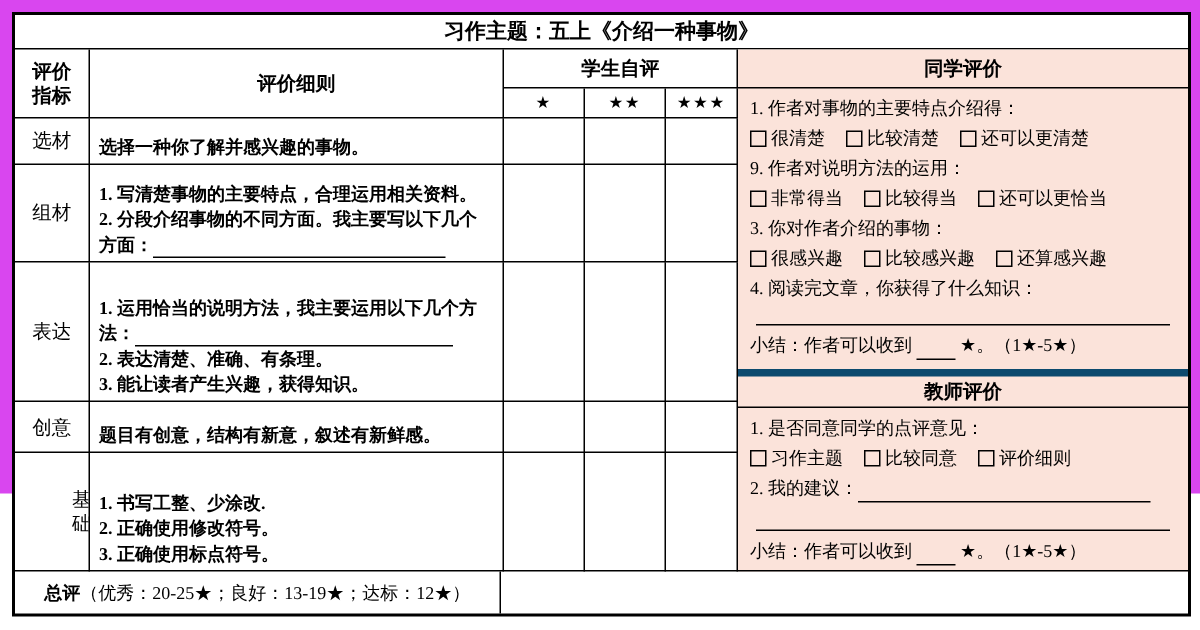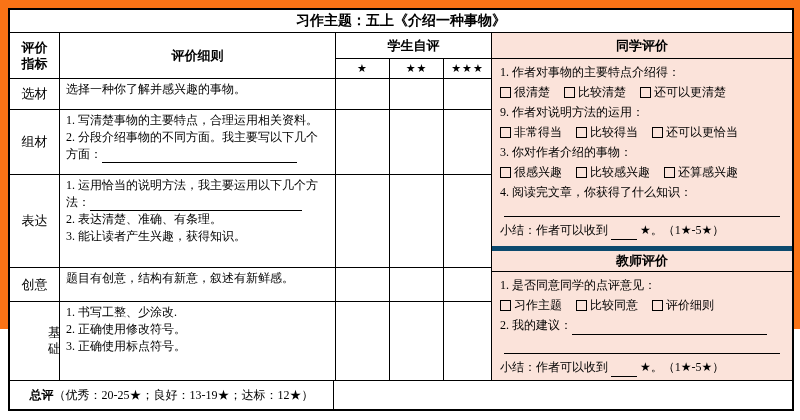--- a/index.html
+++ b/index.html
@@ -1,36 +1,36 @@
 <!DOCTYPE html>
 <html><head>
 <meta charset="utf-8">
 <style>
   * { margin:0; padding:0; box-sizing:border-box; }
   html,body { width:800px; height:420px; background:#fff;
     font-family:"Liberation Serif","DejaVu Serif",serif; color:#000; }
-  #canvas { position:relative; width:800px; height:329px; background:#f97316; }
+  #canvas { position:relative; width:800px; height:329px; background:#d946ef; }
 
   #sheet { position:absolute; left:8px; top:8px; width:786px; height:403px;
     border:2px solid #000; display:flex; flex-direction:column; background:#fff; }
 
   
   #title-row { height:23px; border-bottom:1px solid #000; display:flex;
     align-items:center; justify-content:center; font-weight:bold; font-size:14px; }
 
   
   #main { flex:1; display:grid;
     grid-template-columns:50px 276px 54px 54px 48px 1fr;
     grid-template-rows:26px 20px 31px 65px 93px 34px 1fr; }
   .cell { border-right:1px solid #000; border-bottom:1px solid #000;
     display:flex; align-items:center; justify-content:center;
     font-size:12px; overflow:hidden; }
   .hdr { font-weight:bold; font-size:13px; text-align:center; }
   .ind { flex-direction:column; line-height:16px; font-size:13px; }
-  .crit { align-items:flex-start; justify-content:flex-start; padding:2px 6px; }
+  .crit { align-items:flex-end; justify-content:flex-start; padding:2px 6px;font-weight:bold; }
   .crit-inner { width:100%; line-height:17px; font-size:12px; }
   .star-h { font-size:11px; letter-spacing:1px; }
 
   .fill { display:inline-block; border-bottom:1px solid #000; height:12px;
     vertical-align:bottom; }
 
   
   #panel { grid-column:6; grid-row:1 / 8; border-bottom:1px solid #000;
     background:#fbe3da; display:flex; flex-direction:column; font-size:12px; }
   .panel-hd { height:26px; border-bottom:1px solid #000; display:flex;

